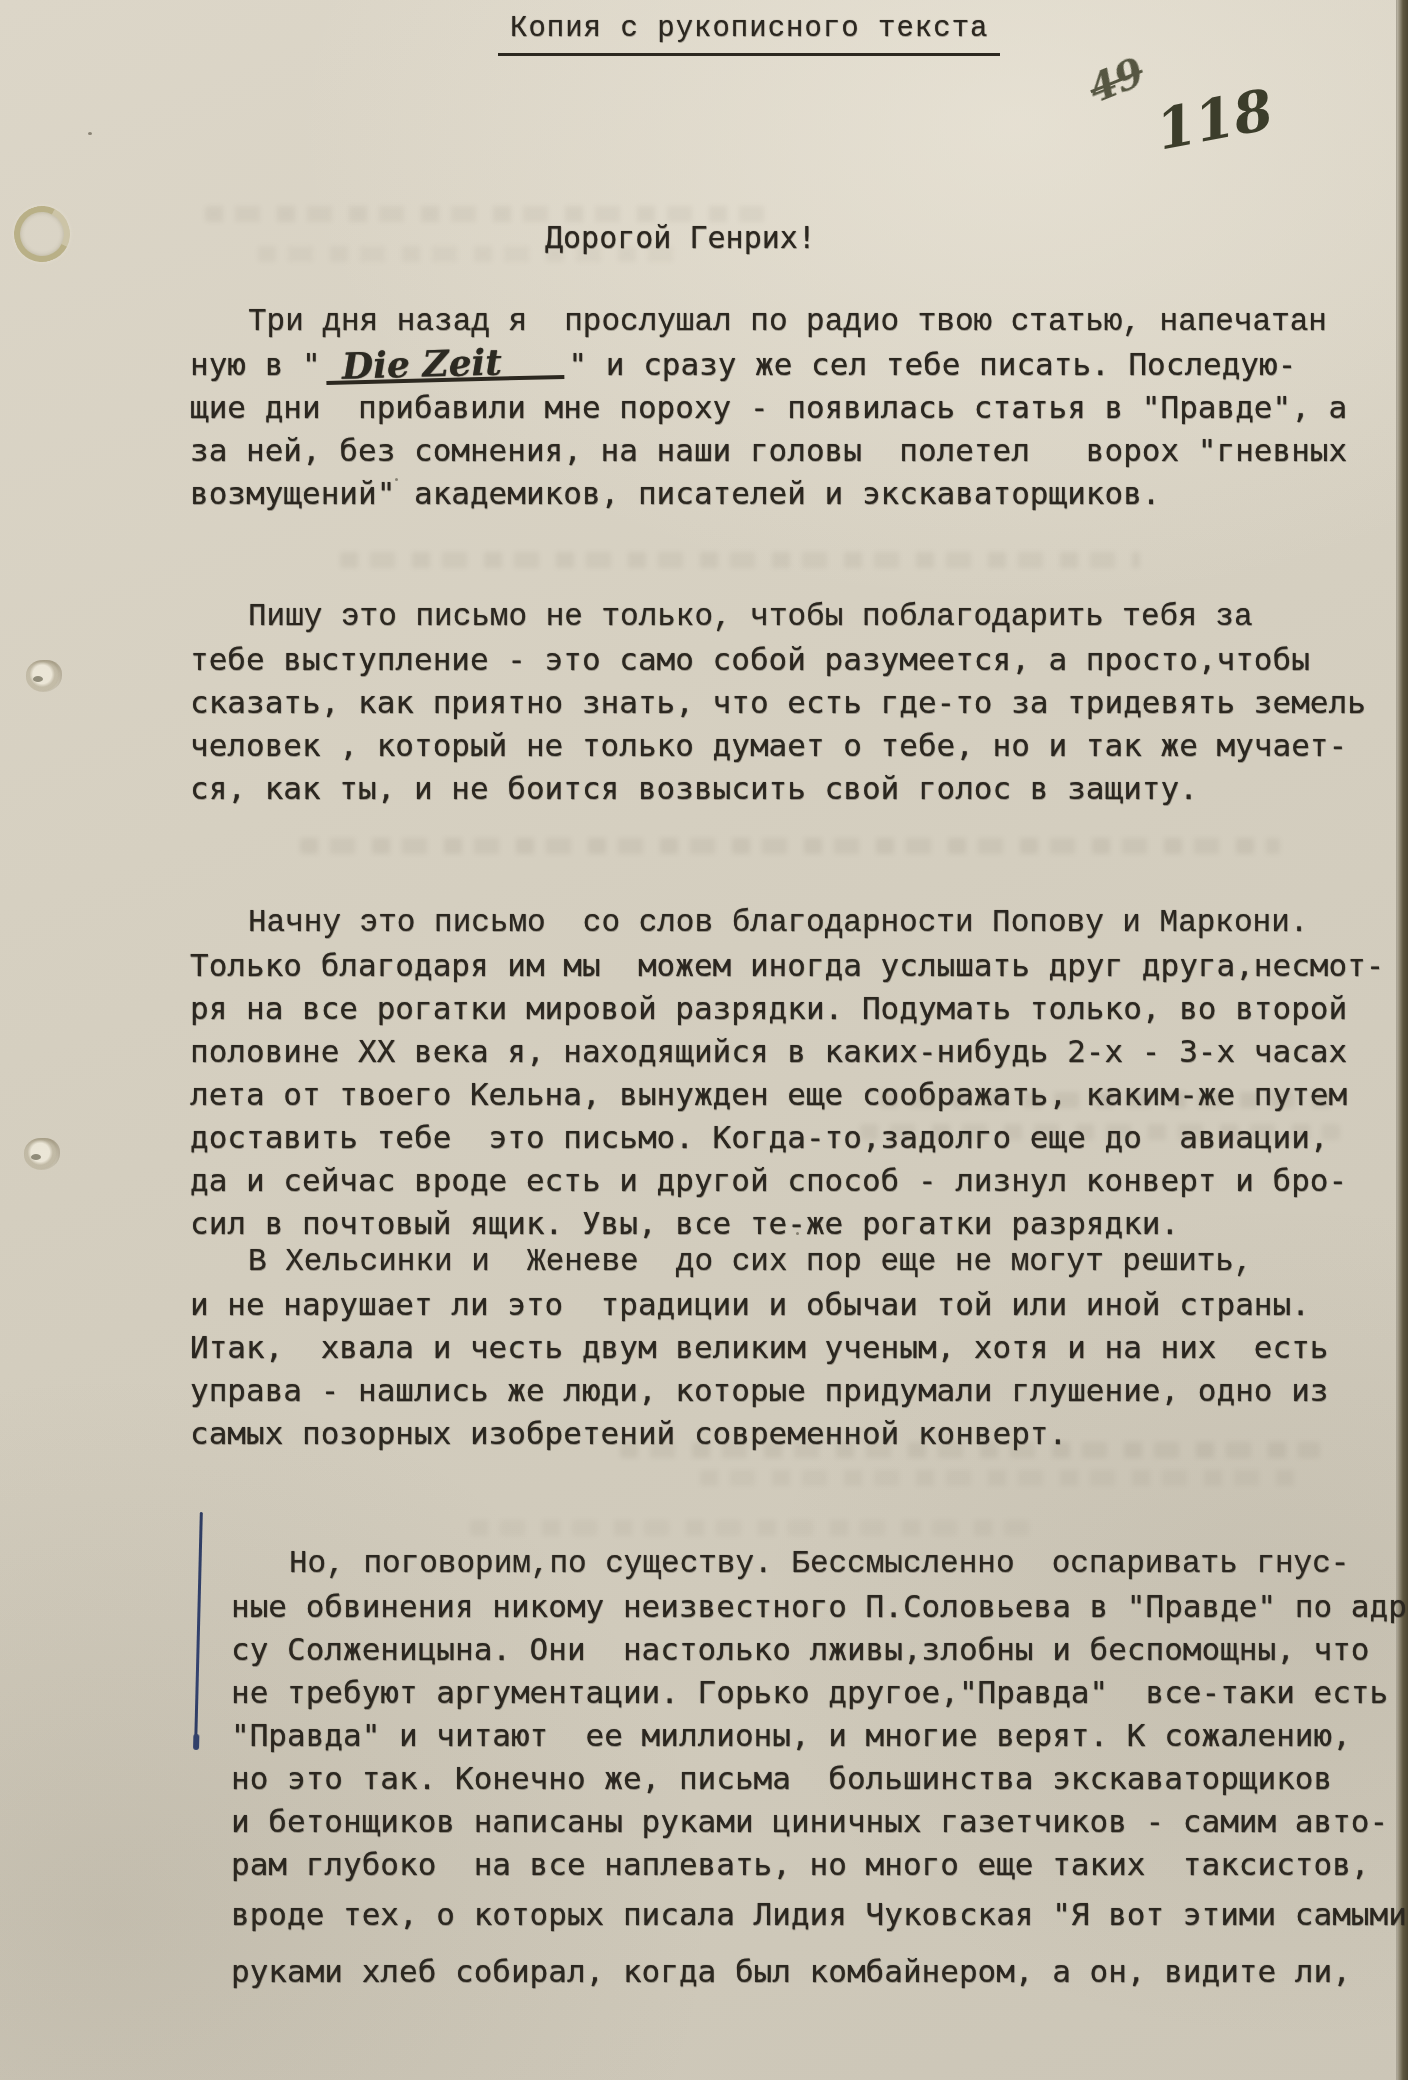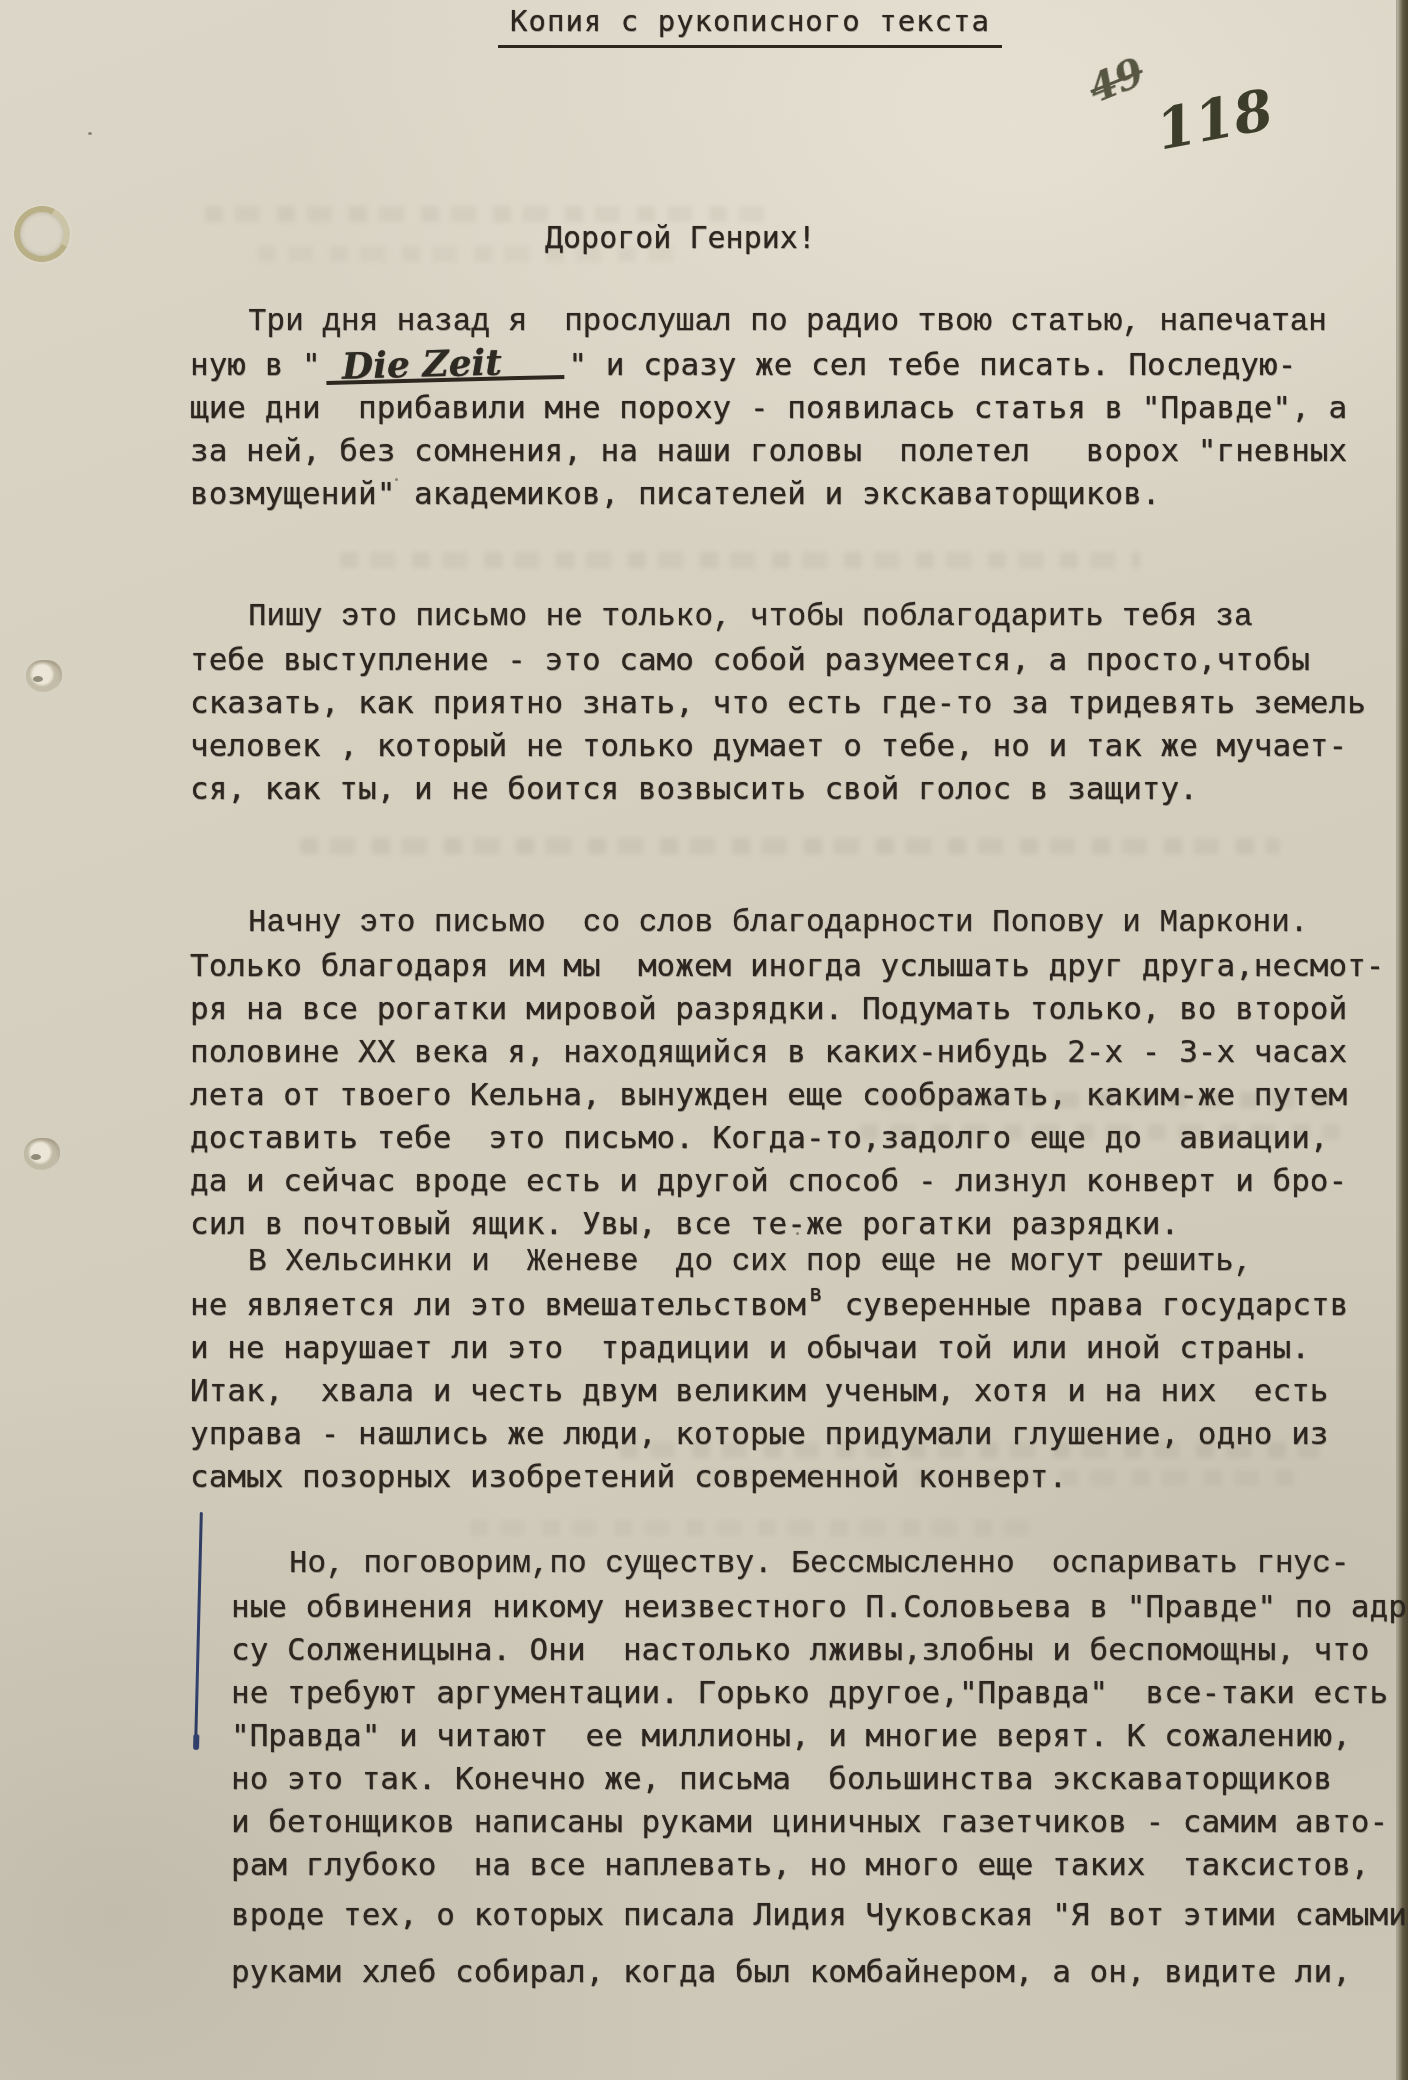--- a/index.html
+++ b/index.html
@@ -8,23 +8,24 @@
     font-family:"DejaVu Sans Mono","Liberation Mono",monospace;
     color:#2b2720;
     background:
       radial-gradient(1200px 800px at 72% 6%, rgba(240,235,222,0.55), transparent 60%),
       radial-gradient(1000px 900px at 8% 92%, rgba(118,110,93,0.14), transparent 60%),
       radial-gradient(900px 700px at 92% 78%, rgba(118,110,93,0.10), transparent 60%),
       linear-gradient(160deg,#dcd6c8 0%,#d6d0c1 35%,#d1cbbc 65%,#ccc6b7 100%);
   }
   .typed{ text-shadow:0 0 1px rgba(43,38,30,0.6), .5px .5px .6px rgba(43,38,30,0.3); }
   .doc-title{
-    position:absolute;left:498px;top:4px;font-size:29px;letter-spacing:1px;
+    position:absolute;left:498px;top:12px;font-size:29px;letter-spacing:1px;
     line-height:34px;padding:0 12px 7px 12px;border-bottom:3px solid #2c2820;
     white-space:pre;
+    font-family:Liberation Mono, monospace;
   }
   .para{position:absolute;left:190px;}
   .line{white-space:pre;font-size:31px;line-height:43px;height:43px;margin:0;}
   .indent{padding-left:58px;font-family:Liberation Mono, monospace;}
   .salutation{position:absolute;left:545px;top:196px;font-size:30px;white-space:pre;margin-top:24px;}
   .hand{font-family:"DejaVu Serif","Liberation Serif",serif;font-style:italic;color:#3d3e2c;}
   .crossed-number{
     position:absolute;left:1088px;top:56px;font-size:40px;font-weight:bold;
     transform:rotate(-22deg);text-decoration:line-through;
     -webkit-text-decoration-thickness:3px;text-decoration-thickness:3px;
@@ -127,21 +128,20 @@
   <div class="line">ря на все рогатки мировой разрядки. Подумать только, во второй</div>
   <div class="line">половине XX века я, находящийся в каких-нибудь 2-х - 3-х часах</div>
   <div class="line">лета от твоего Кельна, вынужден еще соображать, каким-же путем</div>
   <div class="line">доставить тебе  это письмо. Когда-то,задолго еще до  авиации,</div>
   <div class="line">да и сейчас вроде есть и другой способ - лизнул конверт и бро-</div>
   <div class="line">сил в почтовый ящик. Увы, все те-же рогатки разрядки.</div>
 </div>
 
 <div class="para typed" style="top:1240px;">
   <div class="line indent">В Хельсинки и  Женеве  до сих пор еще не могут решить,</div>
-  <div class="line"><span>не является ли это вмешательством</span><span class="sup-ins">в</span><span> суверенные права государств</span></div>
   <div class="line">и не нарушает ли это  традиции и обычаи той или иной страны.</div>
   <div class="line">Итак,  хвала и честь двум великим ученым, хотя и на них  есть</div>
   <div class="line">управа - нашлись же люди, которые придумали глушение, одно из</div>
   <div class="line">самых позорных изобретений современной конверт.</div>
 </div>
 
 <div class="margin-stroke"></div>
 
 <div class="para typed" style="top:1542px;margin-left:41px;">
   <div class="line indent">Но, поговорим,по существу. Бессмысленно  оспаривать гнус-</div>

